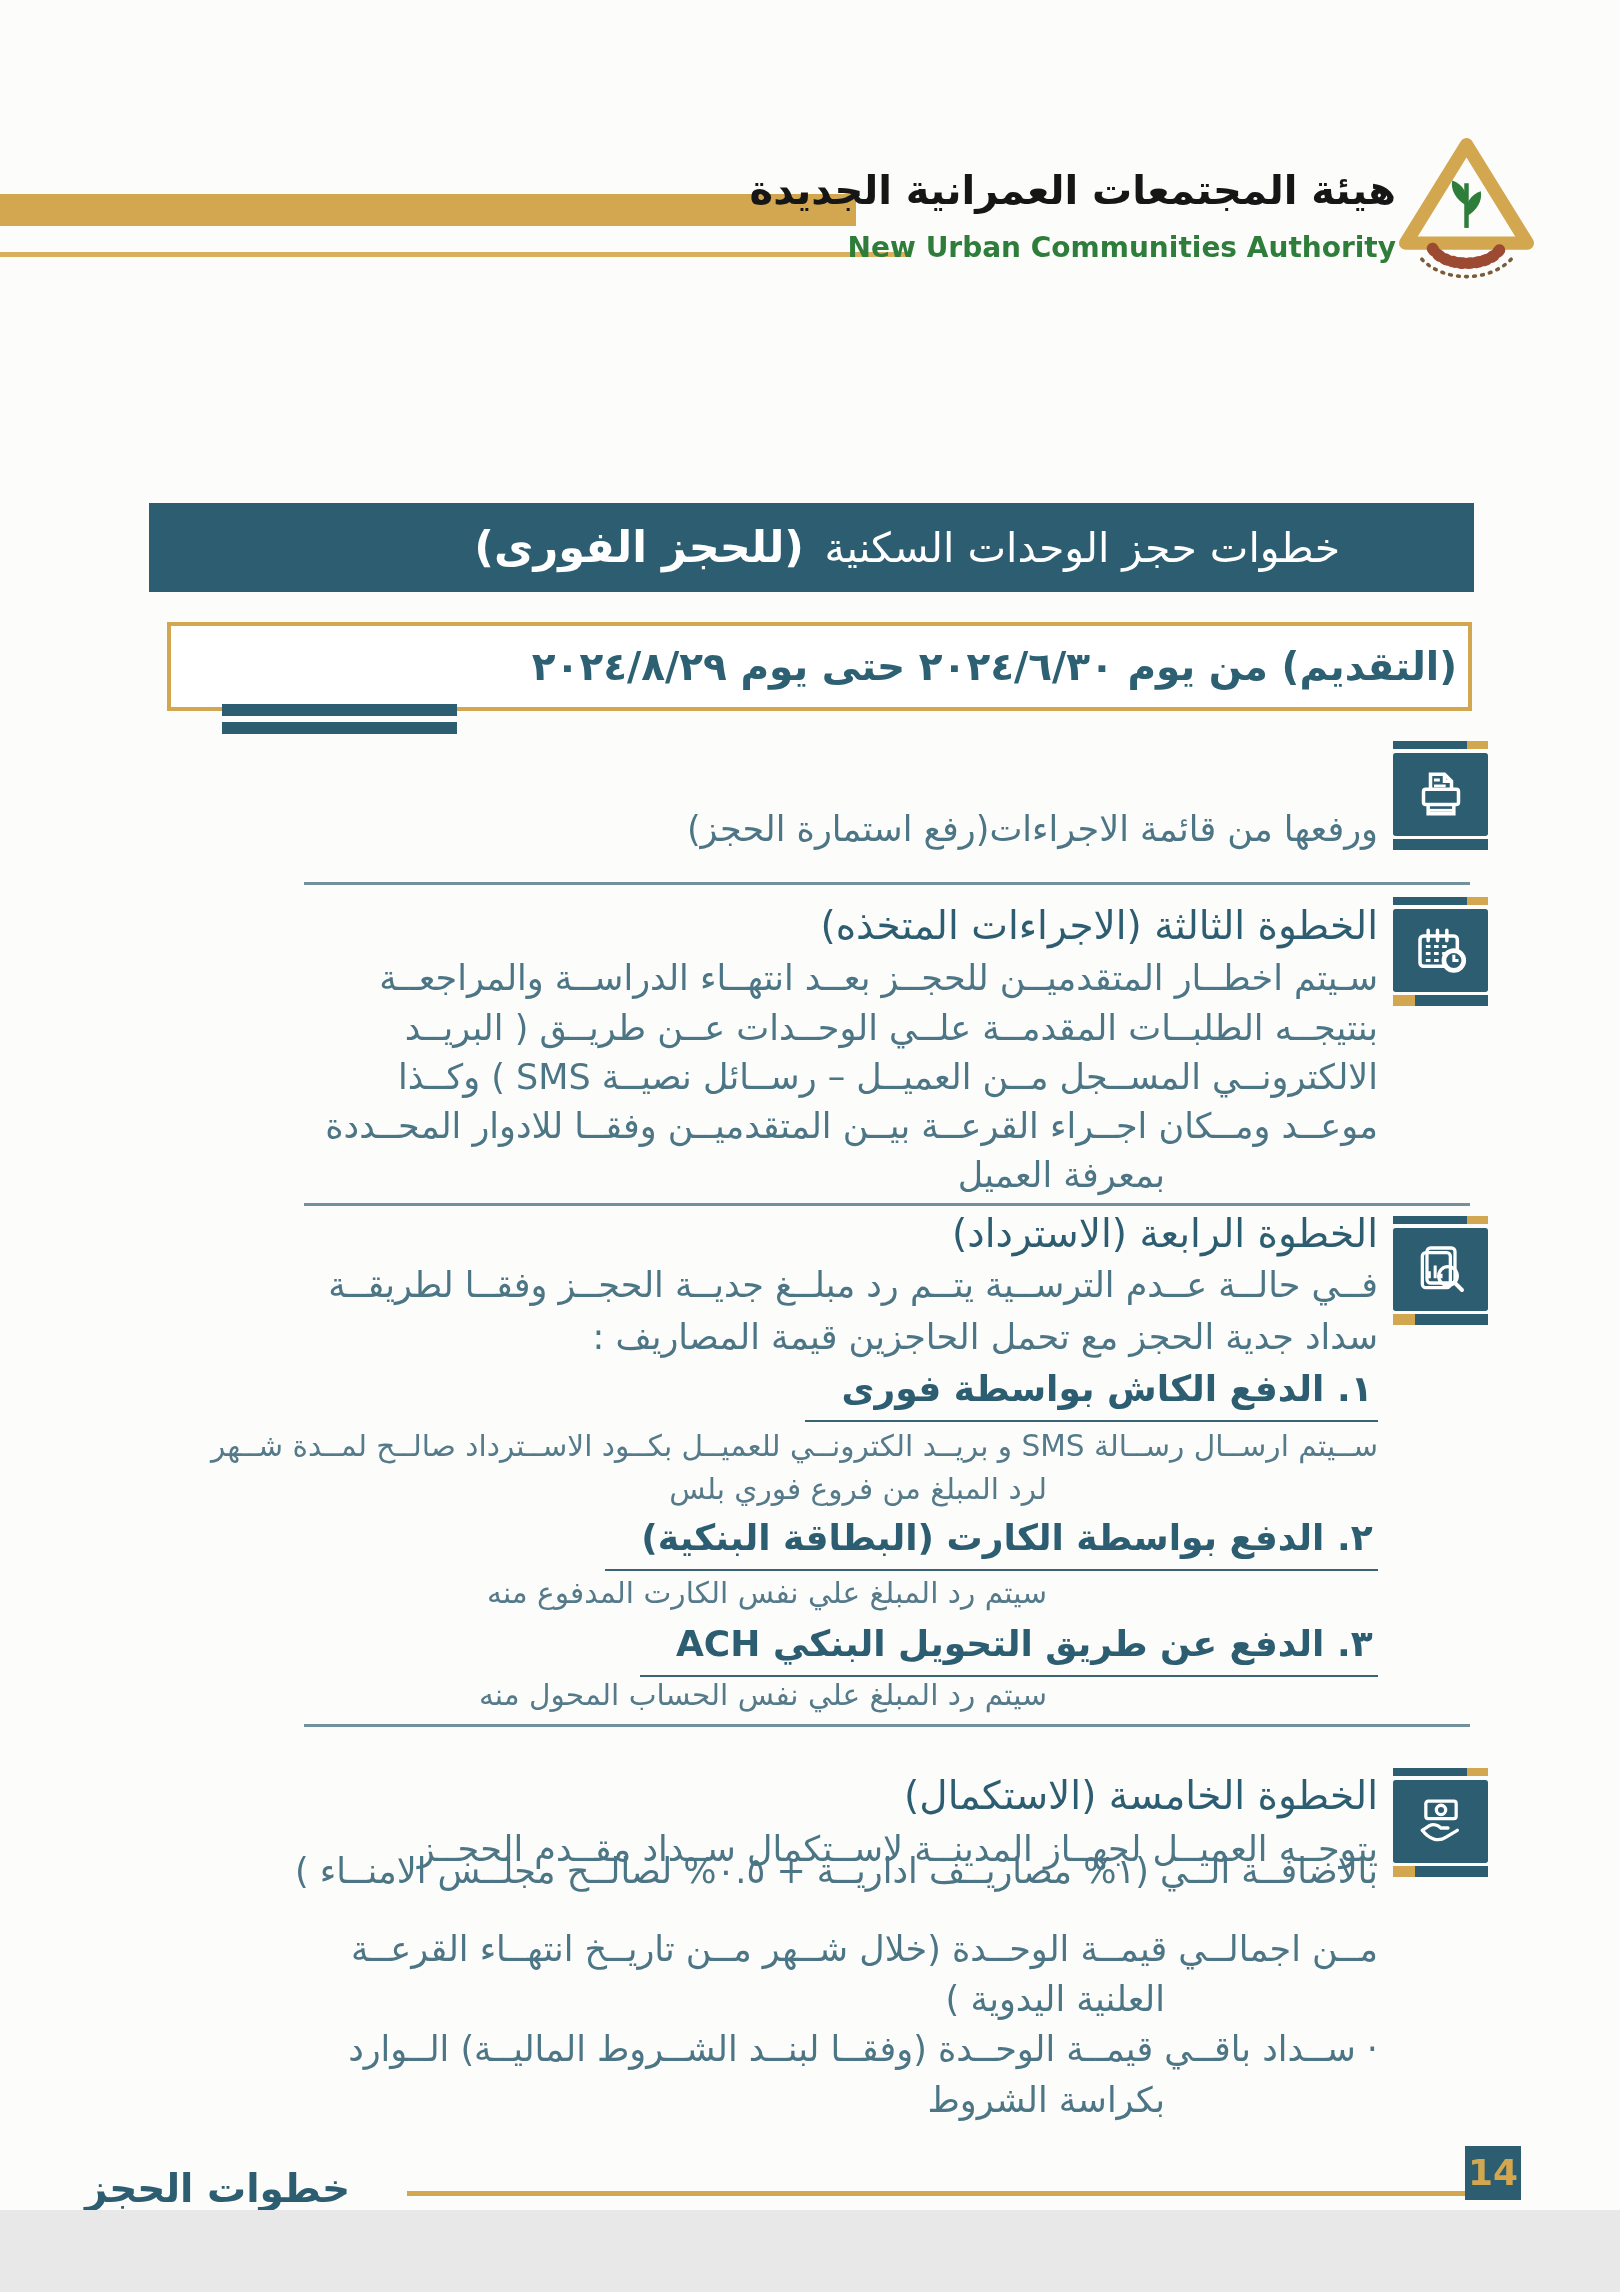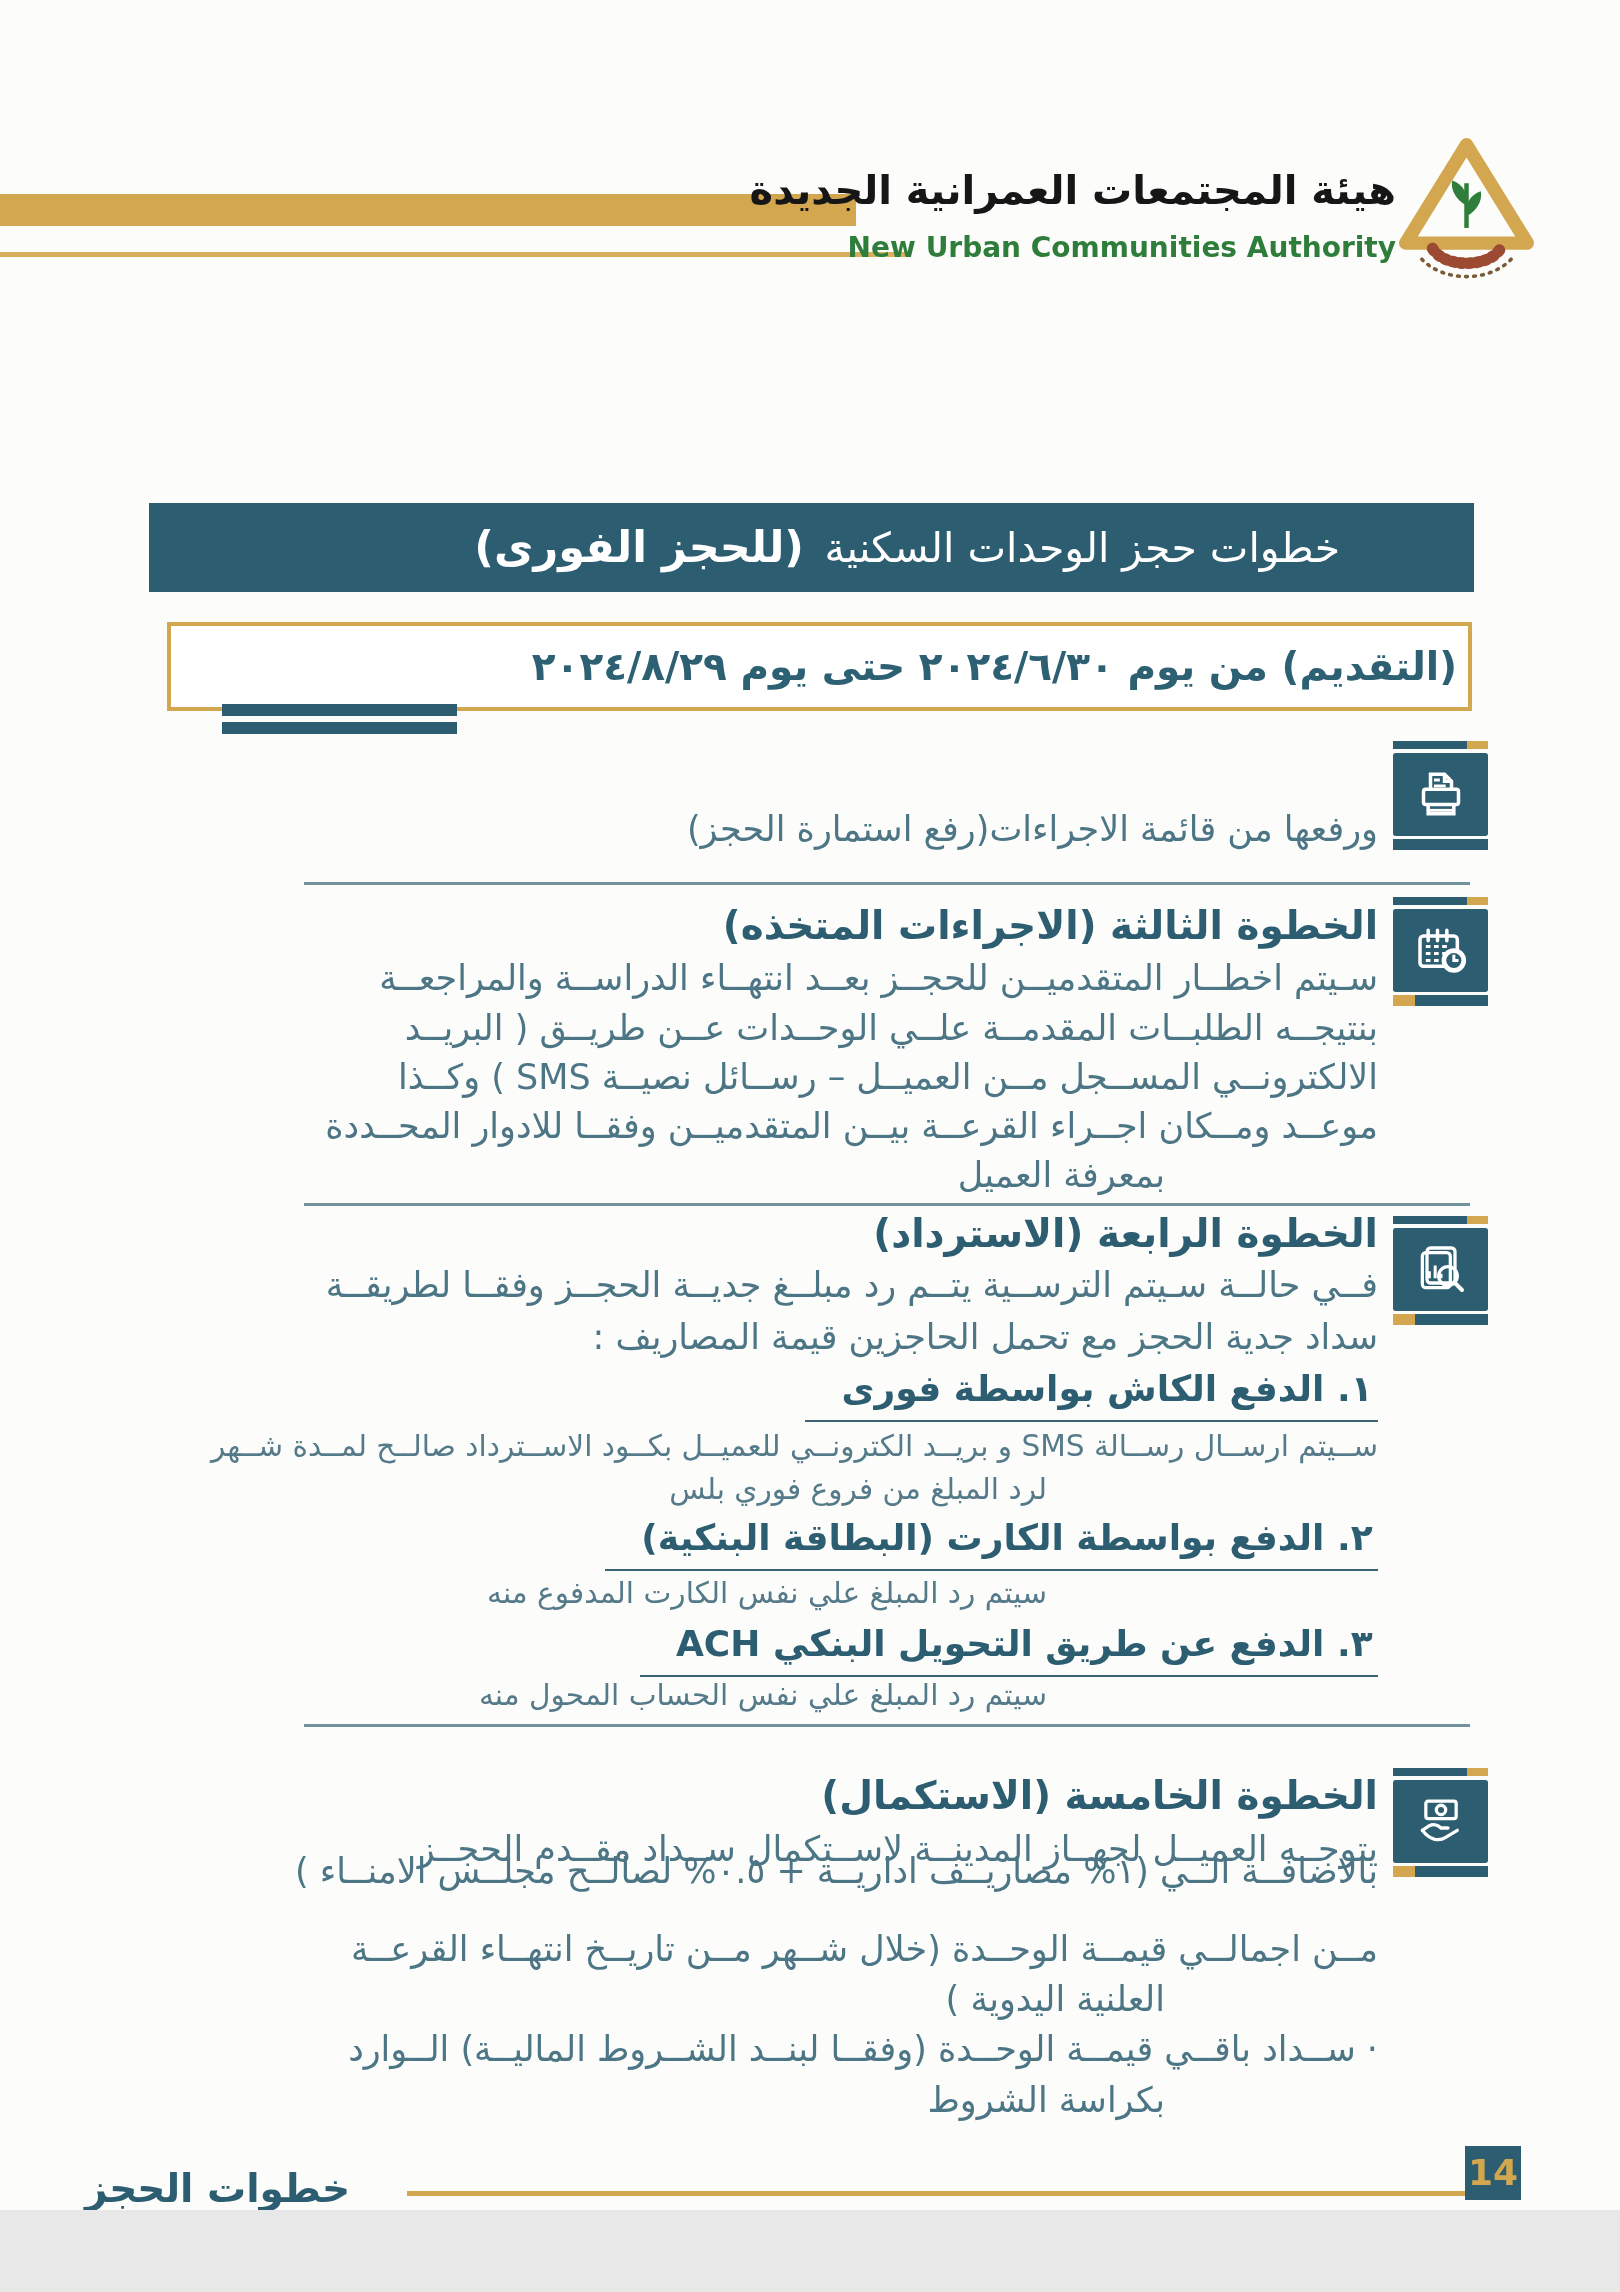--- a/index.html
+++ b/index.html
@@ -32,21 +32,21 @@
   .stripe{position:absolute;left:222px;width:235px;height:11.6px;background:#2d5d71;}
   .stripe.s1{top:704px;} .stripe.s2{top:722px;}
   
   .icon-box{position:absolute;right:132px;width:95px;}
   .icon-strip{position:relative;height:8px;background:#2d5d71;margin-bottom:3.6px;}
   .icon-strip.bottom{height:10.7px;margin-bottom:0;margin-top:3.6px;}
   .gold-chip{position:absolute;top:0;height:100%;width:21.5px;background:#d2a74f;}
   .gold-chip.right{right:0;} .gold-chip.left{left:0;}
   .icon-main{height:83px;background:#2d5d71;border-radius:2.7px;display:flex;align-items:center;justify-content:center;}
   
-  .step-heading{position:absolute;right:242px;font-size:39px;font-weight:bold;color:#2d5d71;direction:rtl;white-space:nowrap;}
+  .step-heading{position:absolute;right:242px;font-size:39px;font-weight:normal;color:#2d5d71;direction:rtl;white-space:nowrap;}
   .body-line{position:absolute;right:242px;font-size:35px;color:#4c7585;direction:rtl;white-space:nowrap;}
   .body-line.indent{right:455px;text-align:center;}
   .note-line{position:absolute;right:242px;font-size:29.6px;color:#557a8a;direction:rtl;white-space:nowrap;}
   .note-line.indent{right:573px;}
   .method-title{
     position:absolute;right:242px;font-size:36px;font-weight:bold;color:#2d5d71;
     direction:rtl;white-space:nowrap;border-bottom:2.7px solid #3a6375;padding:0 5.4px 10.7px 36px;
   }
   .sep{position:absolute;left:304px;width:1166px;height:2.7px;background:#73909d;}
   
@@ -146,21 +146,21 @@
         <path d="M14 32 v-6 M19 32 v-11 M24 32 v-4" stroke-width="2.6"></path>
         <circle cx="30" cy="30" r="8"></circle>
         <path d="M36 36 L42 42" stroke-width="3.4" stroke-linecap="round"></path>
       </svg>
     </div>
     <div class="icon-strip bottom">
         <span class="gold-chip left"></span>
       </div>
   </div>
   <div class="step-heading" style="top:1211px">الخطوة الرابعة (الاسترداد)</div>
-  <div class="body-line" style="top:1265px">فــي حالــة سـيتم الترســية يتــم رد مبلــغ جديــة الحجــز وفقــا لطريقــة</div>
+  <div class="body-line" style="top:1265px">فــي حالــة عــدم الترســية يتــم رد مبلــغ جديــة الحجــز وفقــا لطريقــة</div>
   <div class="body-line" style="top:1317px">سداد جدية الحجز مع تحمل الحاجزين قيمة المصاريف :</div>
 
   <div class="method-title" style="top:1368px">١. الدفع الكاش بواسطة فورى</div>
   <div class="note-line" style="top:1429px">ســيتم ارســال رســالة SMS و بريــد الكترونــي للعميــل بكــود الاســترداد صالــح لمــدة شــهر</div>
   <div class="note-line indent" style="top:1472px">لرد المبلغ من فروع فوري بلس</div>
 
   <div class="method-title" style="top:1517px">٢. الدفع بواسطة الكارت (البطاقة البنكية)</div>
   <div class="note-line indent" style="top:1576px">سيتم رد المبلغ علي نفس الكارت المدفوع منه</div>
 
   <div class="method-title" style="top:1623px">٣. الدفع عن طريق التحويل البنكي ACH</div>

